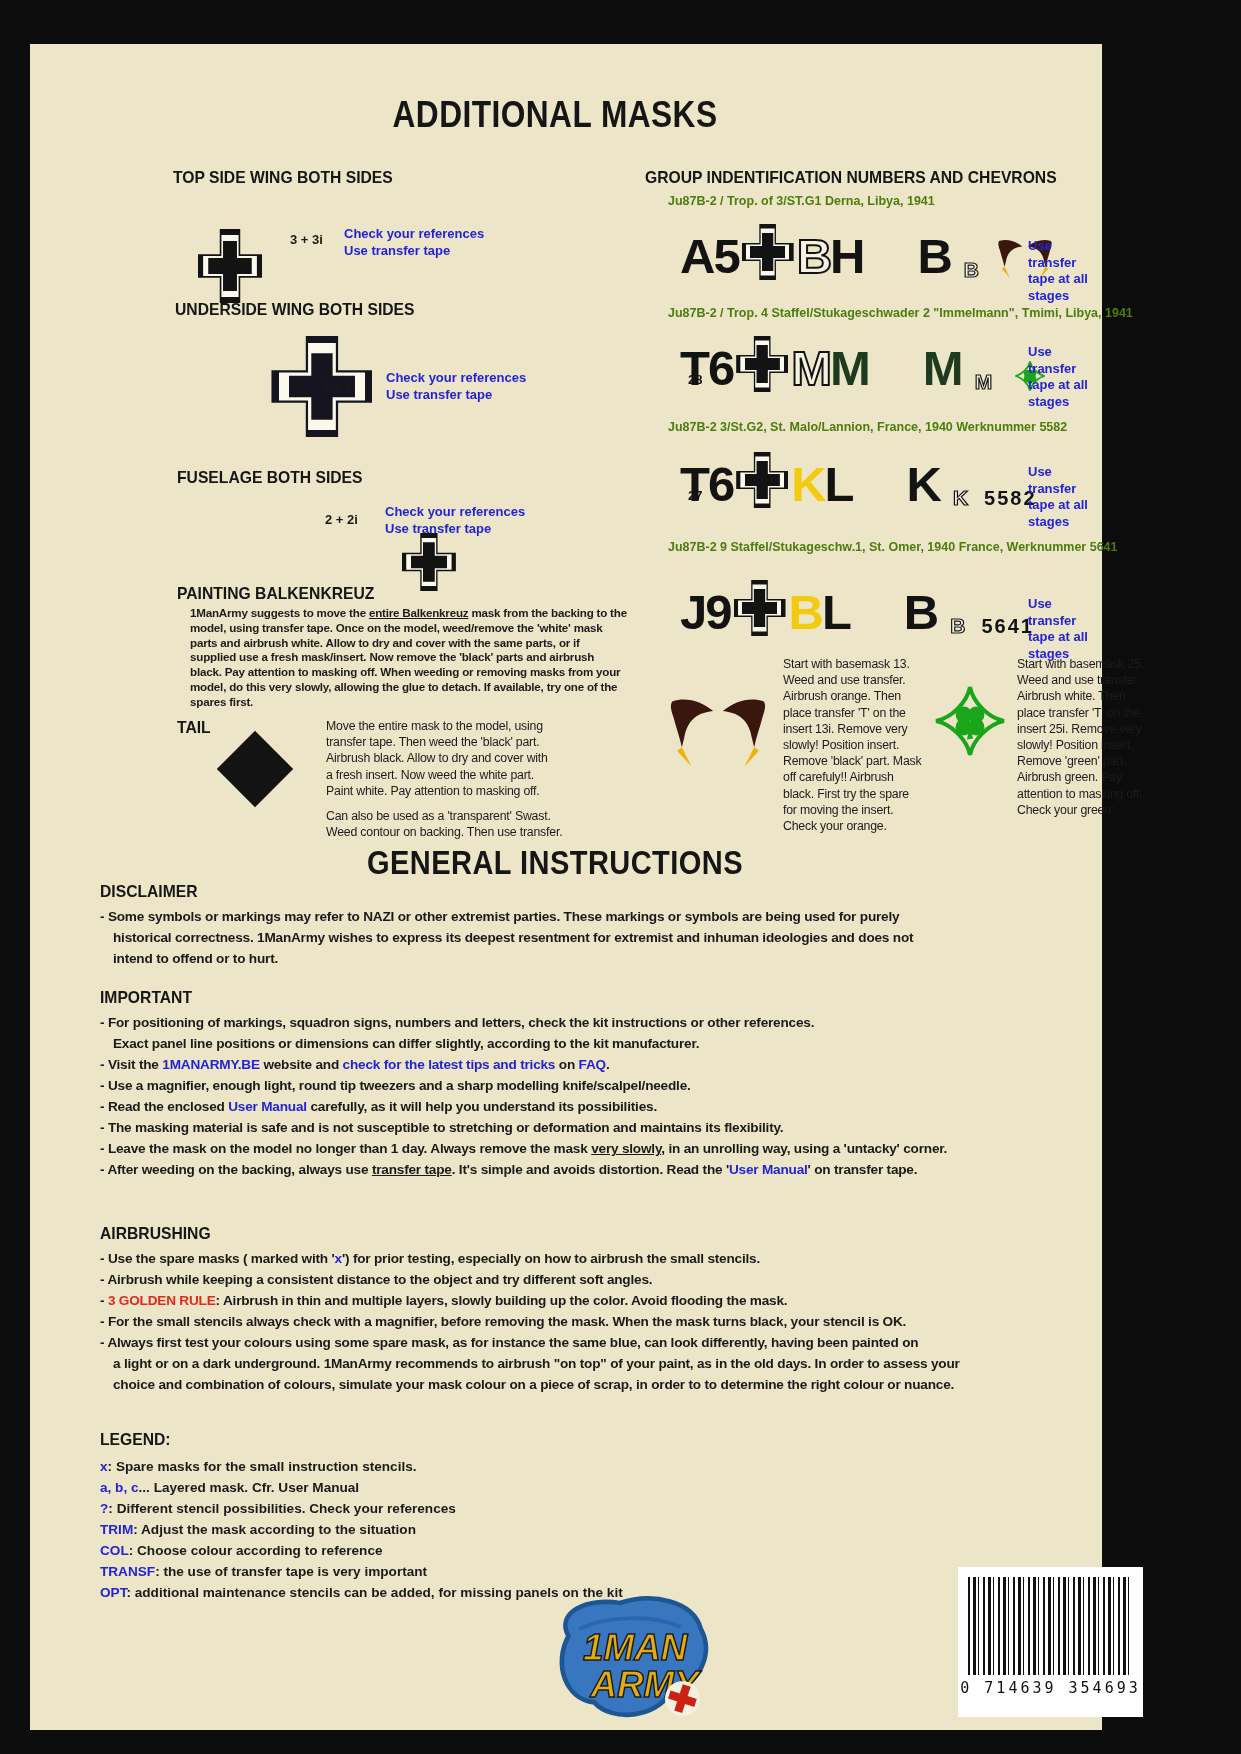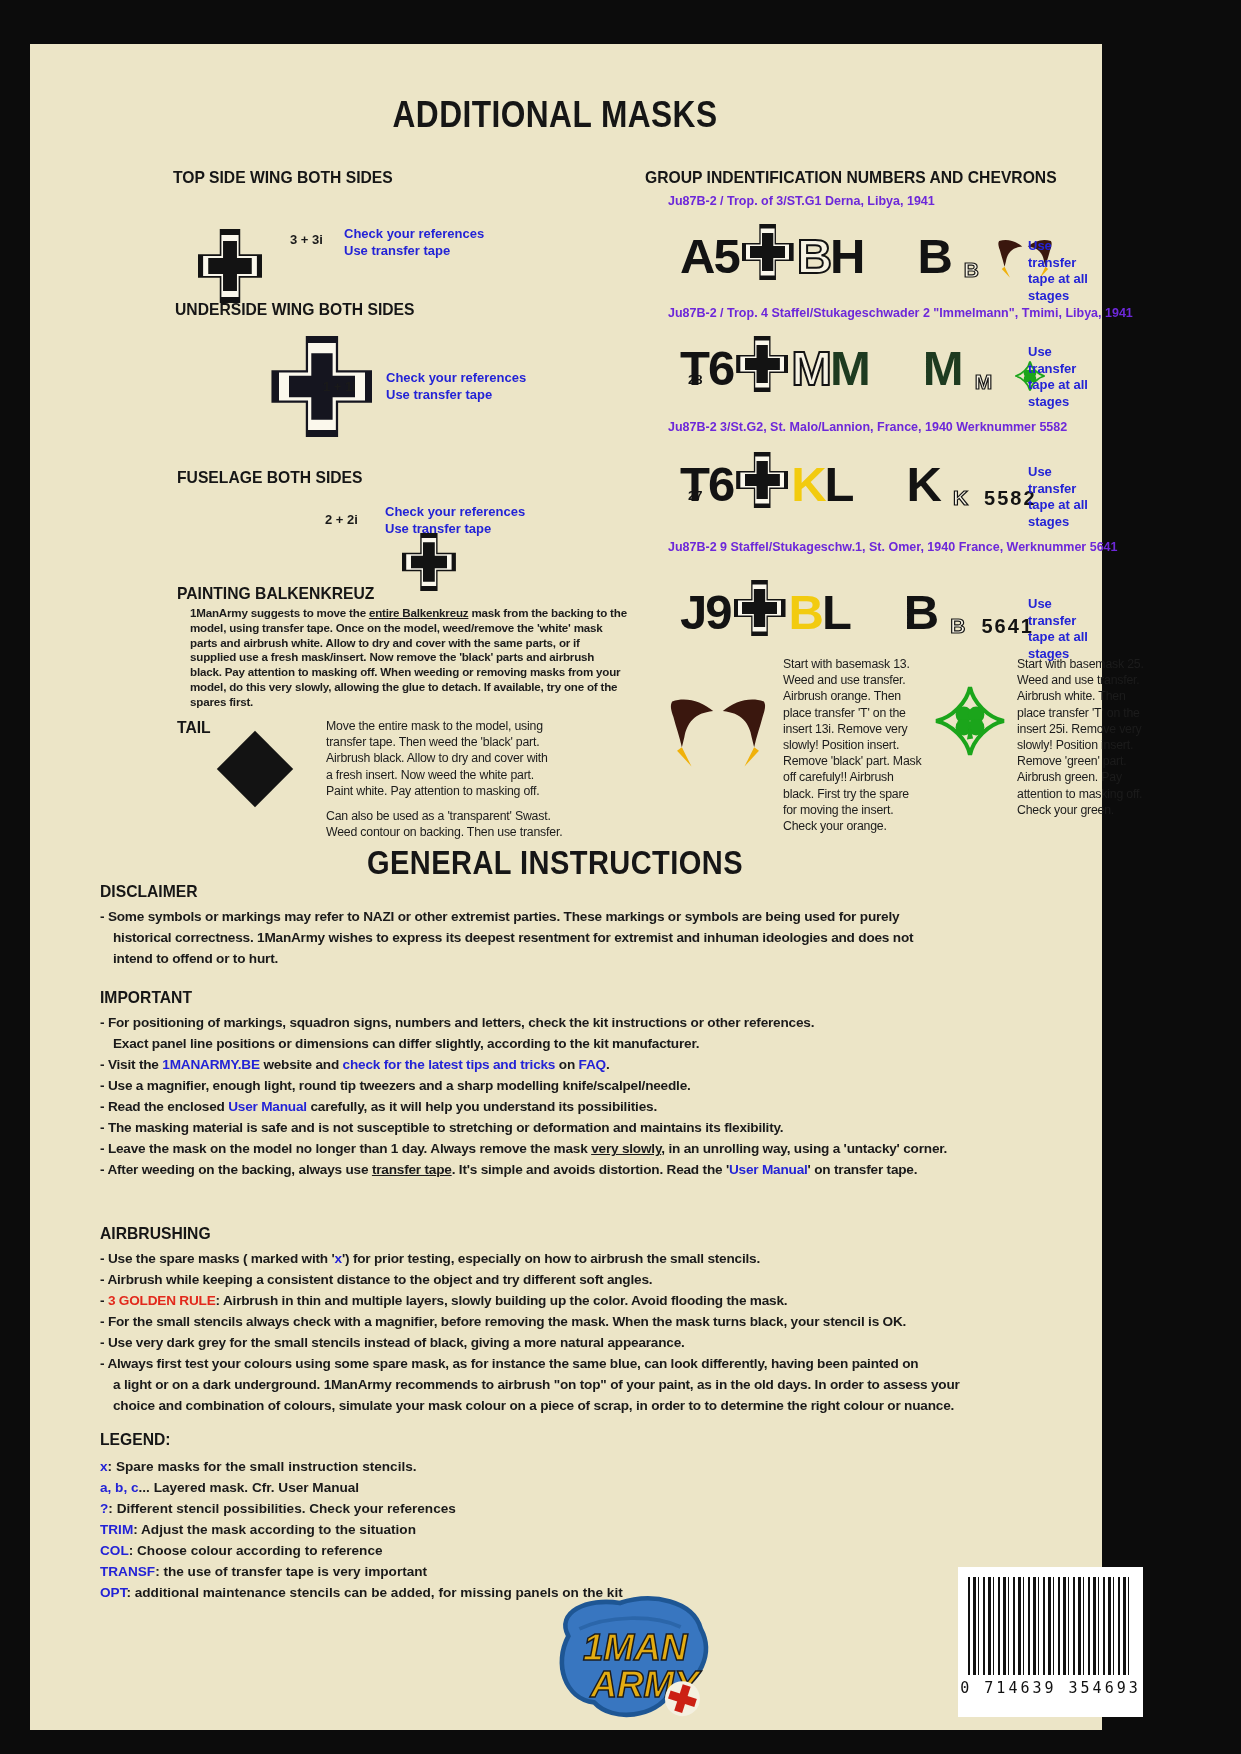--- a/index.html
+++ b/index.html
@@ -3,21 +3,21 @@
 <meta charset="utf-8">
 <style>
   html,body{margin:0;padding:0}
   body{width:1241px;height:1754px;background:#0c0c0c;position:relative;
        font-family:"Liberation Sans",sans-serif;color:#1a1a1a;overflow:hidden}
   .page{position:absolute;left:30px;top:44px;width:1072px;height:1686px;background:#ece5c7}
   .abs{position:absolute}
   .t-title{font-size:36px;font-weight:700;letter-spacing:.5px;transform:scaleX(.88);transform-origin:center;
            width:1050px;text-align:center;color:#161616;white-space:nowrap}
   .h1{font-size:16.5px;font-weight:700;color:#161616;white-space:nowrap;transform:scaleX(.95);transform-origin:left}
-  .subh{font-size:12.5px;font-weight:700;white-space:nowrap;color:#6d28d9}
+  .subh{font-size:12.5px;font-weight:700;white-space:nowrap;color:#4d7c0f}
   .count{font-size:13px;font-weight:700}
   .bluenote{font-size:13px;font-weight:700;color:#2323d6;line-height:16.5px;white-space:pre-line}
   .smallpara{font-size:12.3px;font-weight:400;line-height:16.2px;white-space:pre-line;color:#1c1c1c;letter-spacing:-.2px}
   .paintpara{font-size:11.6px;font-weight:700;line-height:14.8px;width:438px;color:#1c1c1c;letter-spacing:-.2px}
   .gline{font-size:13.6px;font-weight:700;line-height:21px;white-space:nowrap;color:#1a1a1a;letter-spacing:-.2px}
   .blue{color:#2323d6}.red{color:#e2291b}.uline{text-decoration:underline}
   .ind{padding-left:13px}
   
   .bk{position:relative;display:inline-block}
   .pl{position:absolute;clip-path:polygon(34% 0,66% 0,66% 34%,100% 34%,100% 66%,66% 66%,66% 100%,34% 100%,34% 66%,0 66%,0 34%,34% 34%)}
@@ -267,21 +267,20 @@
   <div class="abs h1" style="left:70px;top:1180px">AIRBRUSHING</div>
   <div class="abs" style="left:70px;top:1204px">
     <div class="gline">
       <span>- Use the spare masks ( marked with '</span><span class="blue">x</span><span>') for prior testing, especially on how to airbrush the small stencils.</span>
     </div>
     <div class="gline">- Airbrush while keeping a consistent distance to the object and try different soft angles.</div>
     <div class="gline">
       <span>- </span><span class="red">3 GOLDEN RULE</span><span>: Airbrush in thin and multiple layers, slowly building up the color. Avoid flooding the mask.</span>
     </div>
     <div class="gline">- For the small stencils always check with a magnifier, before removing the mask. When the mask turns black, your stencil is OK.</div>
-    <div class="gline">- Use very dark grey for the small stencils instead of black, giving a more natural appearance.</div>
     <div class="gline">- Always first test your colours using some spare mask, as for instance the same blue, can look differently, having been painted on</div>
     <div class="gline ind">a light or on a dark underground. 1ManArmy recommends to airbrush "on top" of your paint, as in the old days. In order to assess your</div>
     <div class="gline ind">choice and combination of colours, simulate your mask colour on a piece of scrap, in order to to determine the right colour or nuance.</div>
   </div>
 
   <div class="abs h1" style="left:70px;top:1386px">LEGEND:</div>
   <div class="abs" style="left:70px;top:1412px">
     <div class="legend-line"><span class="blue">x</span><span>: </span><span>Spare masks for the small instruction stencils.</span></div>
     <div class="legend-line"><span class="blue">a, b, c</span><span>... </span><span>Layered mask. Cfr. User Manual</span></div>
     <div class="legend-line"><span class="blue">?</span><span>: </span><span>Different stencil possibilities. Check your references</span></div>

